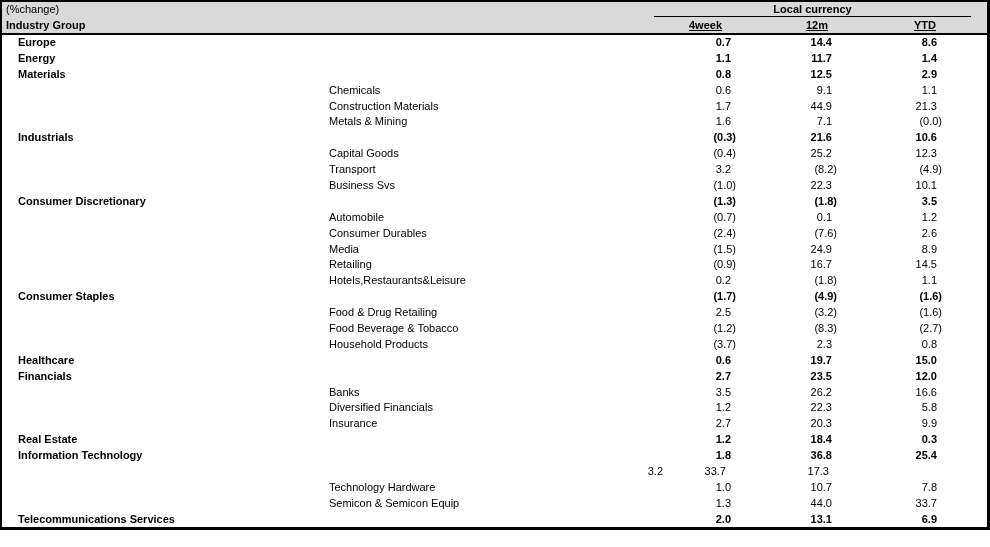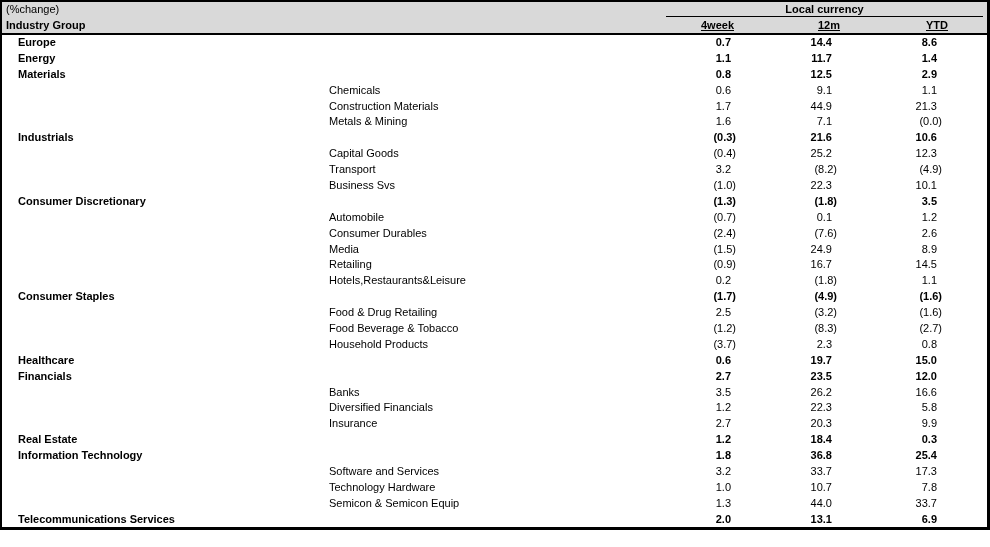--- a/index.html
+++ b/index.html
@@ -22,21 +22,21 @@
     position: relative;
     height: 31px;
     background: #d9d9d9;
     border-bottom: 2px solid #000;
   }
   .caption-line { height: 15px; line-height: 15px; padding-left: 4px; font-weight: normal; }
   .industry-line { height: 16px; line-height: 16px; padding-left: 4px; font-weight: bold; }
 
   .cols-block {
     position: absolute;
-    top: 0; right: 4px;
+    top: 0; right: 16px;
     width: 317px; height: 31px;
   }
   .group-title-cell {
     height: 14px; line-height: 14px;
     text-align: center;
     font-weight: bold;
     border-bottom: 1px solid #000;
   }
   .col-headers {
     display: grid;
@@ -321,21 +321,20 @@
       <div class="lab1">Information Technology</div>
       <div class="lab2"></div>
       <div class="v v1"><span>1.8</span></div>
       <div class="v v2"><span>36.8</span></div>
       <div class="v v3"><span>25.4</span></div>
       <div></div>
     </div>
 
     <div class="row">
       <div class="lab1"></div>
-      <div class="lab2">Software and Services</div>
       <div class="v v1"><span>3.2</span></div>
       <div class="v v2"><span>33.7</span></div>
       <div class="v v3"><span>17.3</span></div>
       <div></div>
     </div>
 
     <div class="row">
       <div class="lab1"></div>
       <div class="lab2">Technology Hardware</div>
       <div class="v v1"><span>1.0</span></div>

